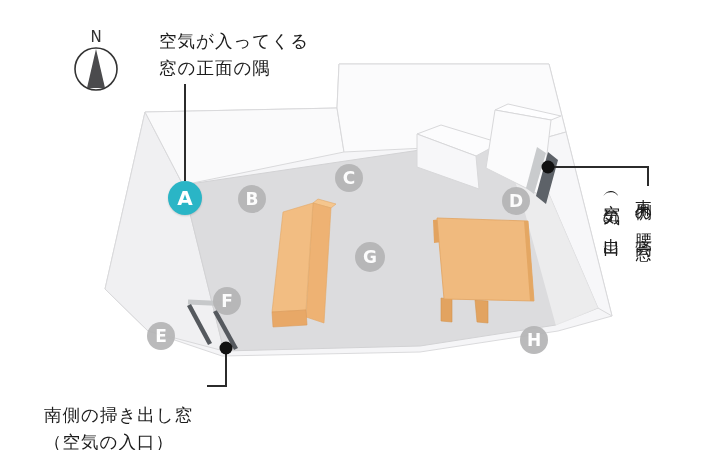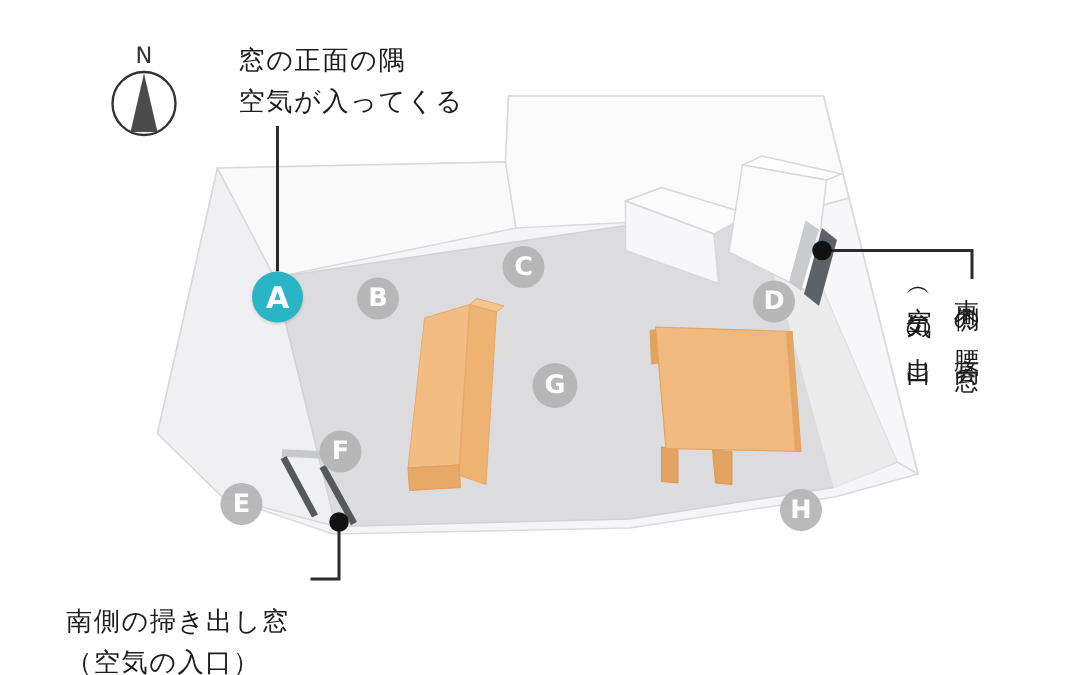--- a/index.html
+++ b/index.html
@@ -122,22 +122,22 @@
     </div>
     <div class="marker" style="left: 370px; top: 257px; width: 30px; height: 30px; background: rgb(181, 181, 182); font-size: 17px;">
       <span>G</span>
     </div>
     <div class="marker" style="left: 534px; top: 340px; width: 28px; height: 28px; background: rgb(181, 181, 182); font-size: 17px;">
       <span>H</span>
     </div>
   </div>
 
 <div class="callout" id="top-callout">
+  <div>空気が入ってくる</div>
   <div>窓の正面の隅</div>
-  <div>空気が入ってくる</div>
 </div>
 
 <div class="callout" id="east-callout">
   <div>東側の腰高窓</div>
   <div>（空気の出口）</div>
 </div>
 
 <div class="callout" id="south-callout">
   <div>南側の掃き出し窓</div>
   <div>（空気の入口）</div>

